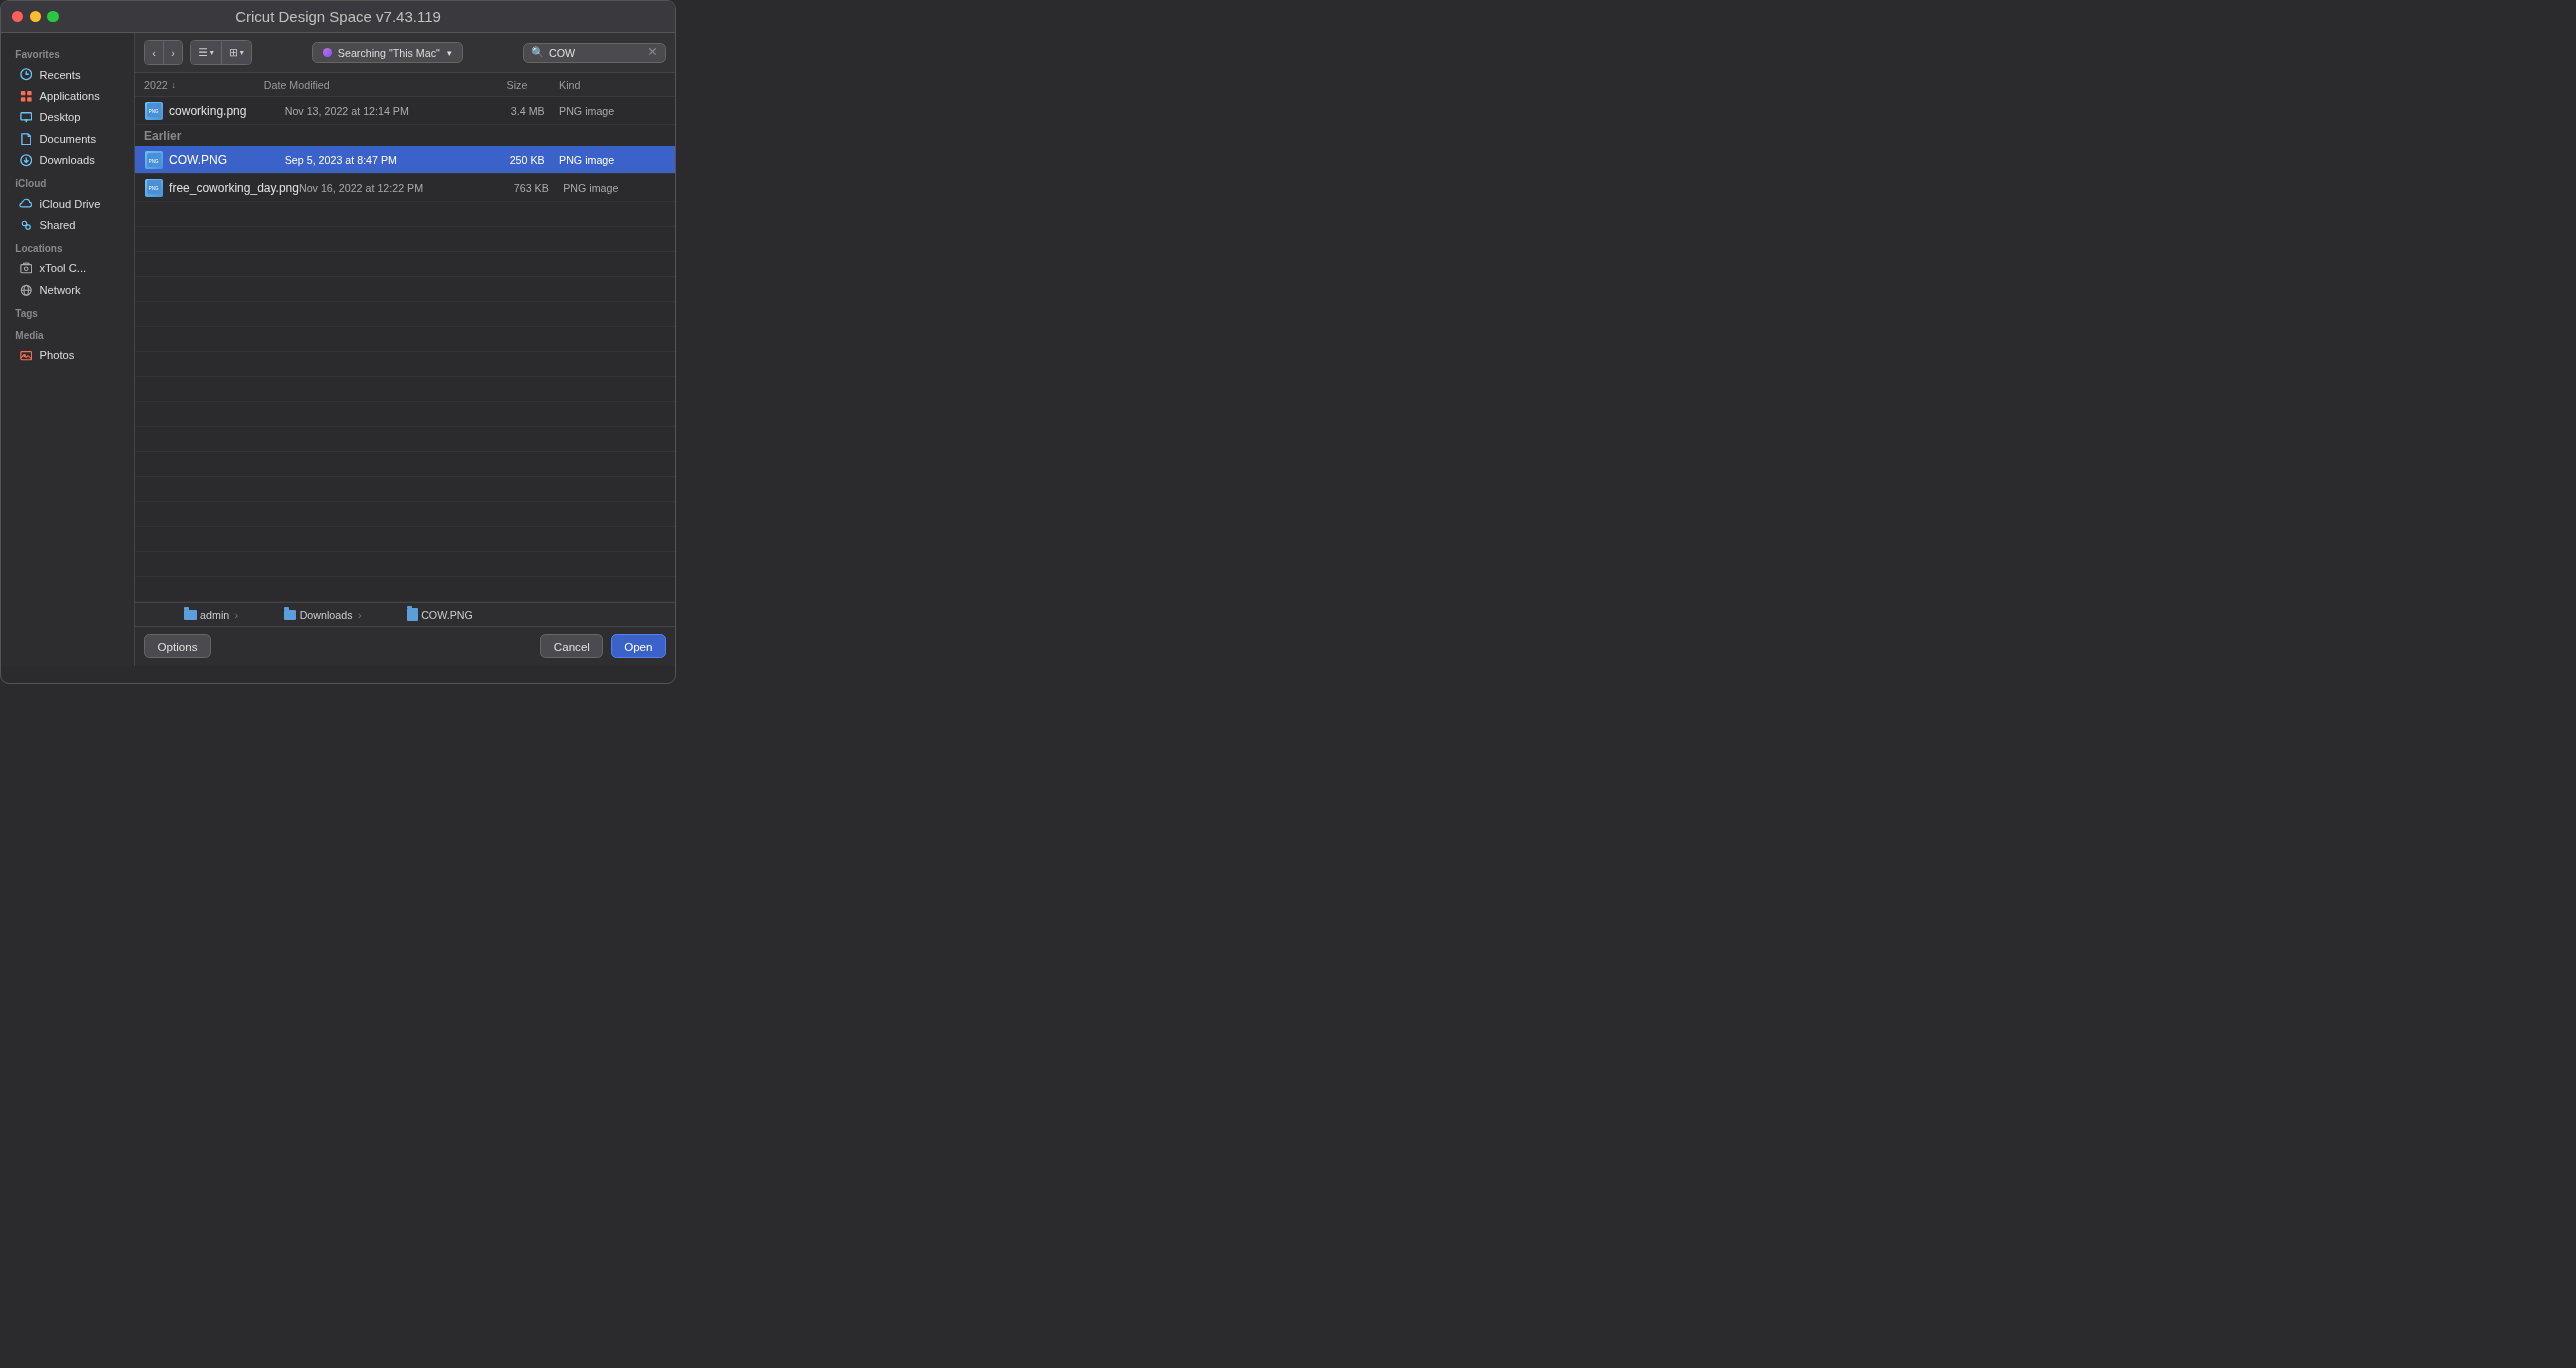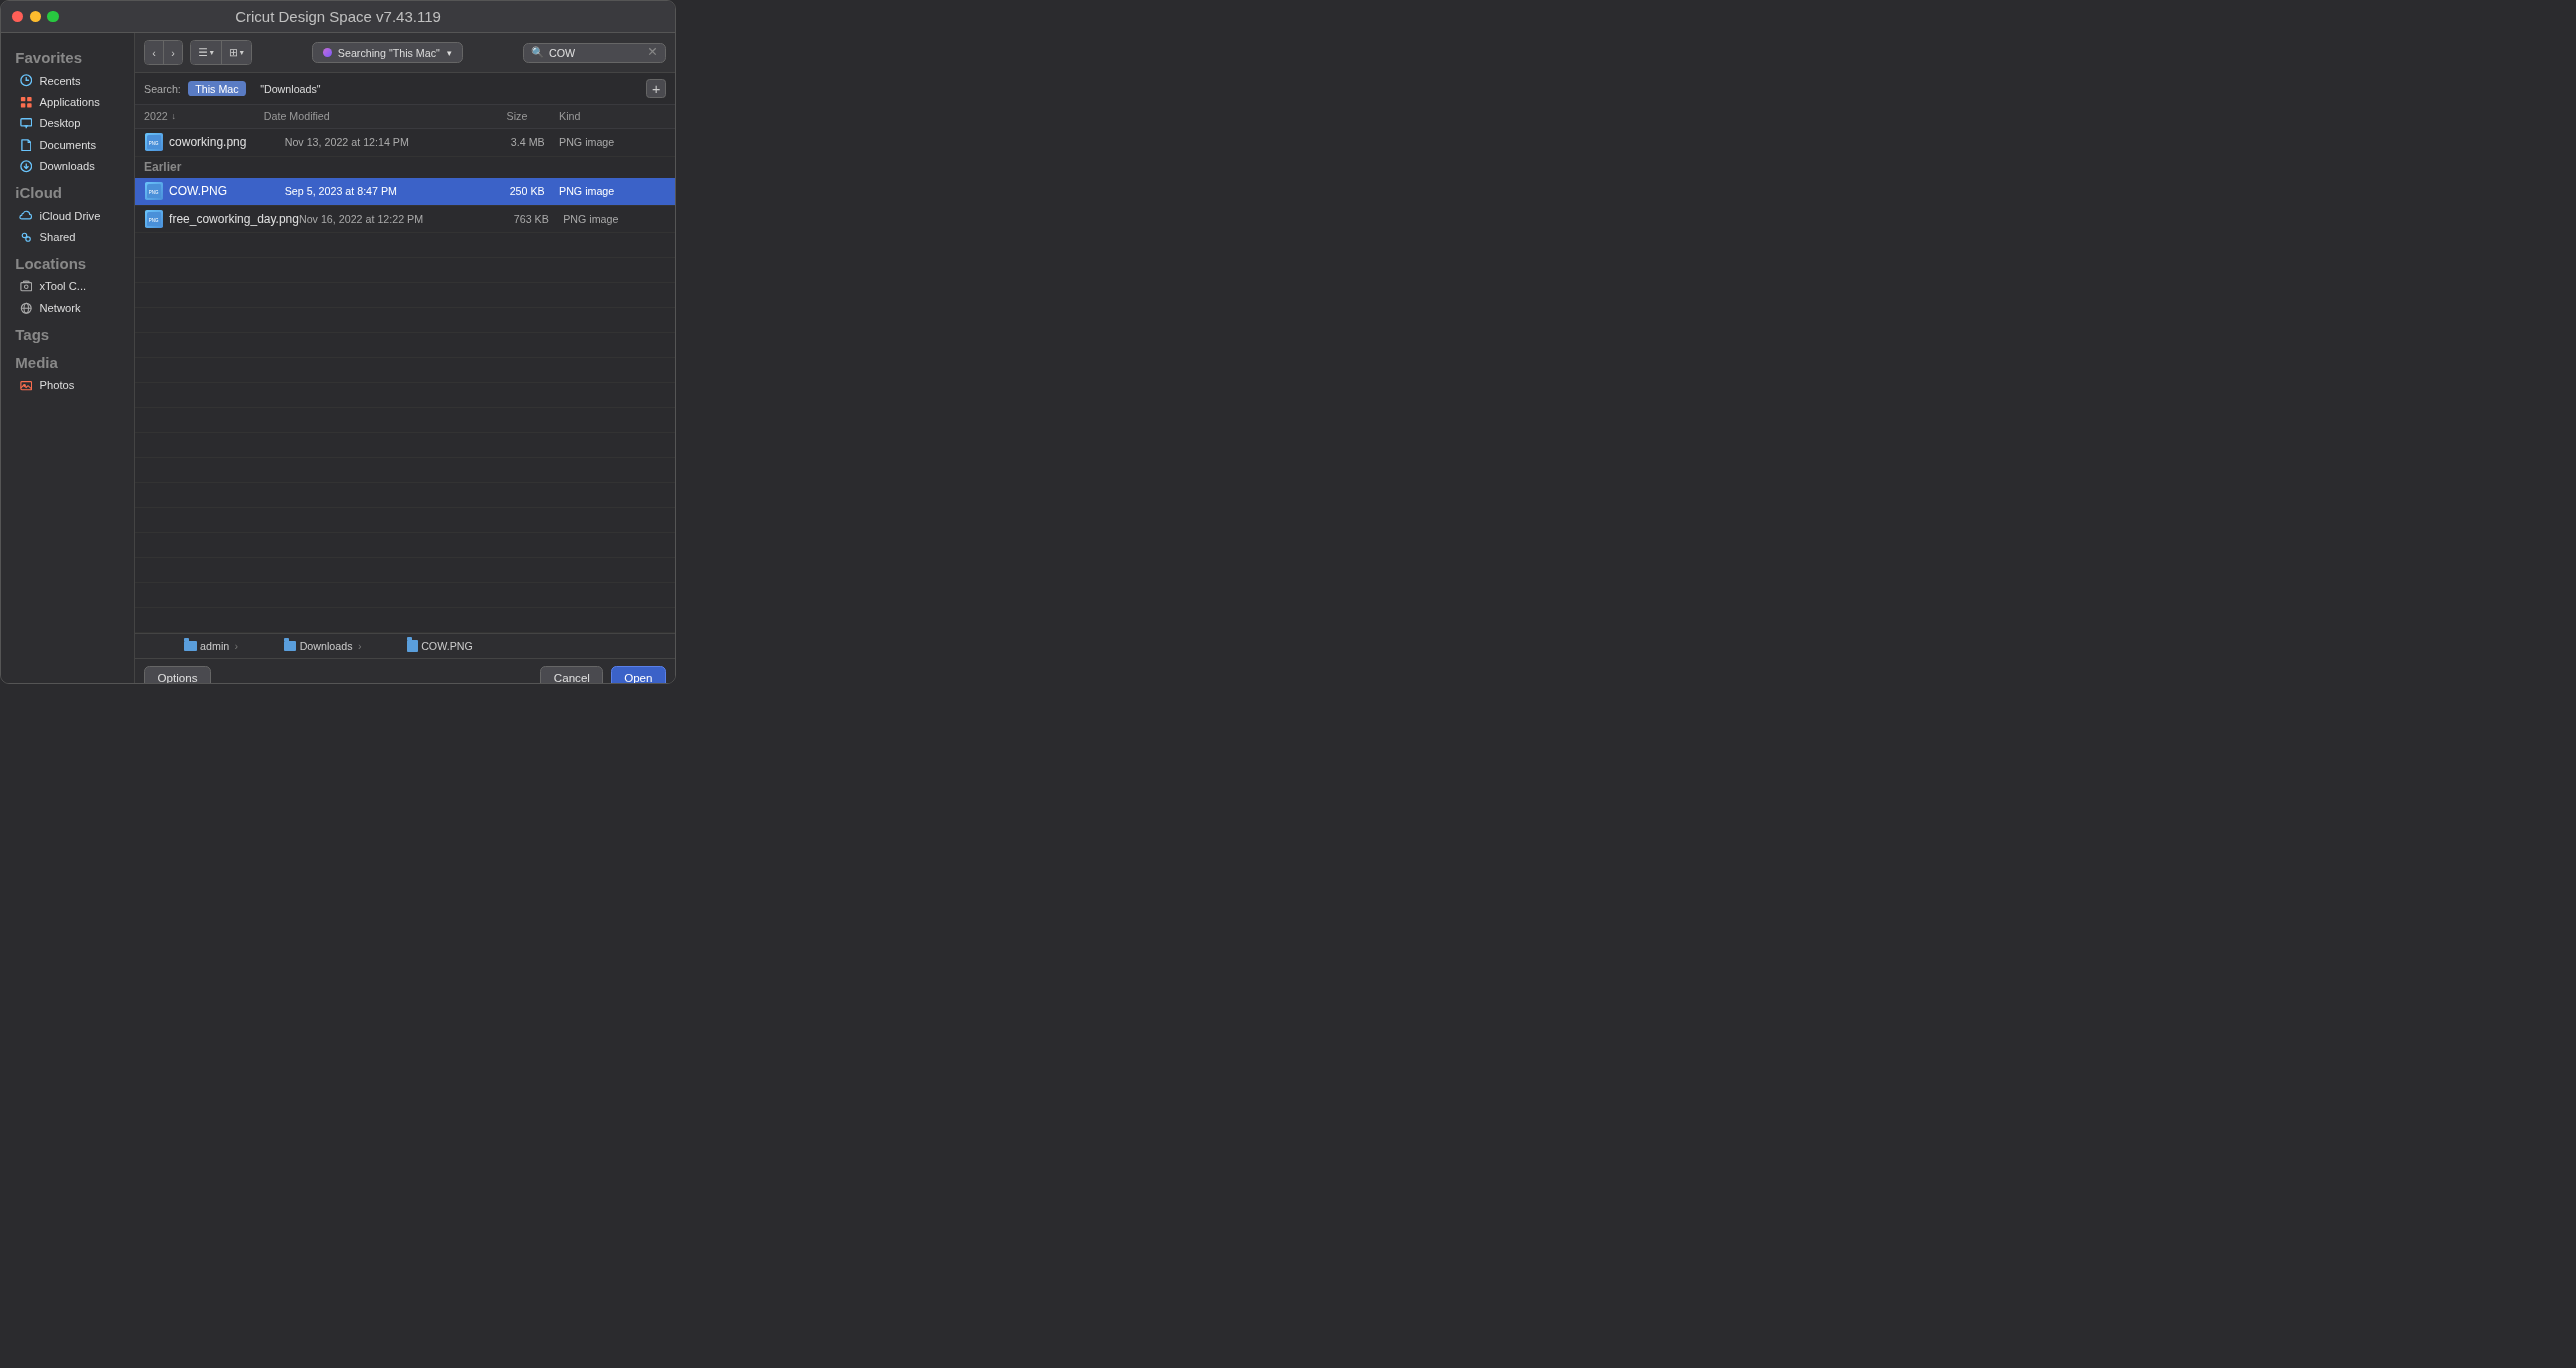--- a/index.html
+++ b/index.html
@@ -52,21 +52,21 @@
     .sidebar {
       width: 134px;
       background: #2d2d30;
       padding: 9px 0;
       display: flex;
       flex-direction: column;
       border-right: 0.9px solid #444;
       overflow-y: auto;
     }
     .sidebar-section-title {
-      font-size: 15px;
+      font-size: 10px;
       color: #888;
       font-weight: 600;
       padding: 7.2px 14.3px 3.6px 14.3px;
       text-transform: none;
       letter-spacing: 0;
     }
     .sidebar-item {
       display: flex;
       align-items: center;
       gap: 6.3px;
@@ -527,26 +527,20 @@
           </button>
         </div>
 
         <div class="search-box">
           <span style="color:#888;font-size:10.7px;">🔍</span>
           <input type="text" value="COW" style="">
           <span class="search-clear">✕</span>
         </div>
       </div>
 
-      <div class="search-bar">
-        <span>Search:</span>
-        <span class="search-chip">This Mac</span>
-        <span class="search-chip-outline">"Downloads"</span>
-        <div class="search-add-btn">+</div>
-      </div>
 
       <div class="table-header">
         <div class="table-header-name">
           <span>2022</span>
           <span style="font-size:9px;">↓</span>
         </div>
         <div class="table-header-date">Date Modified</div>
         <div class="table-header-size">Size</div>
         <div class="table-header-kind">Kind</div>
       </div>

